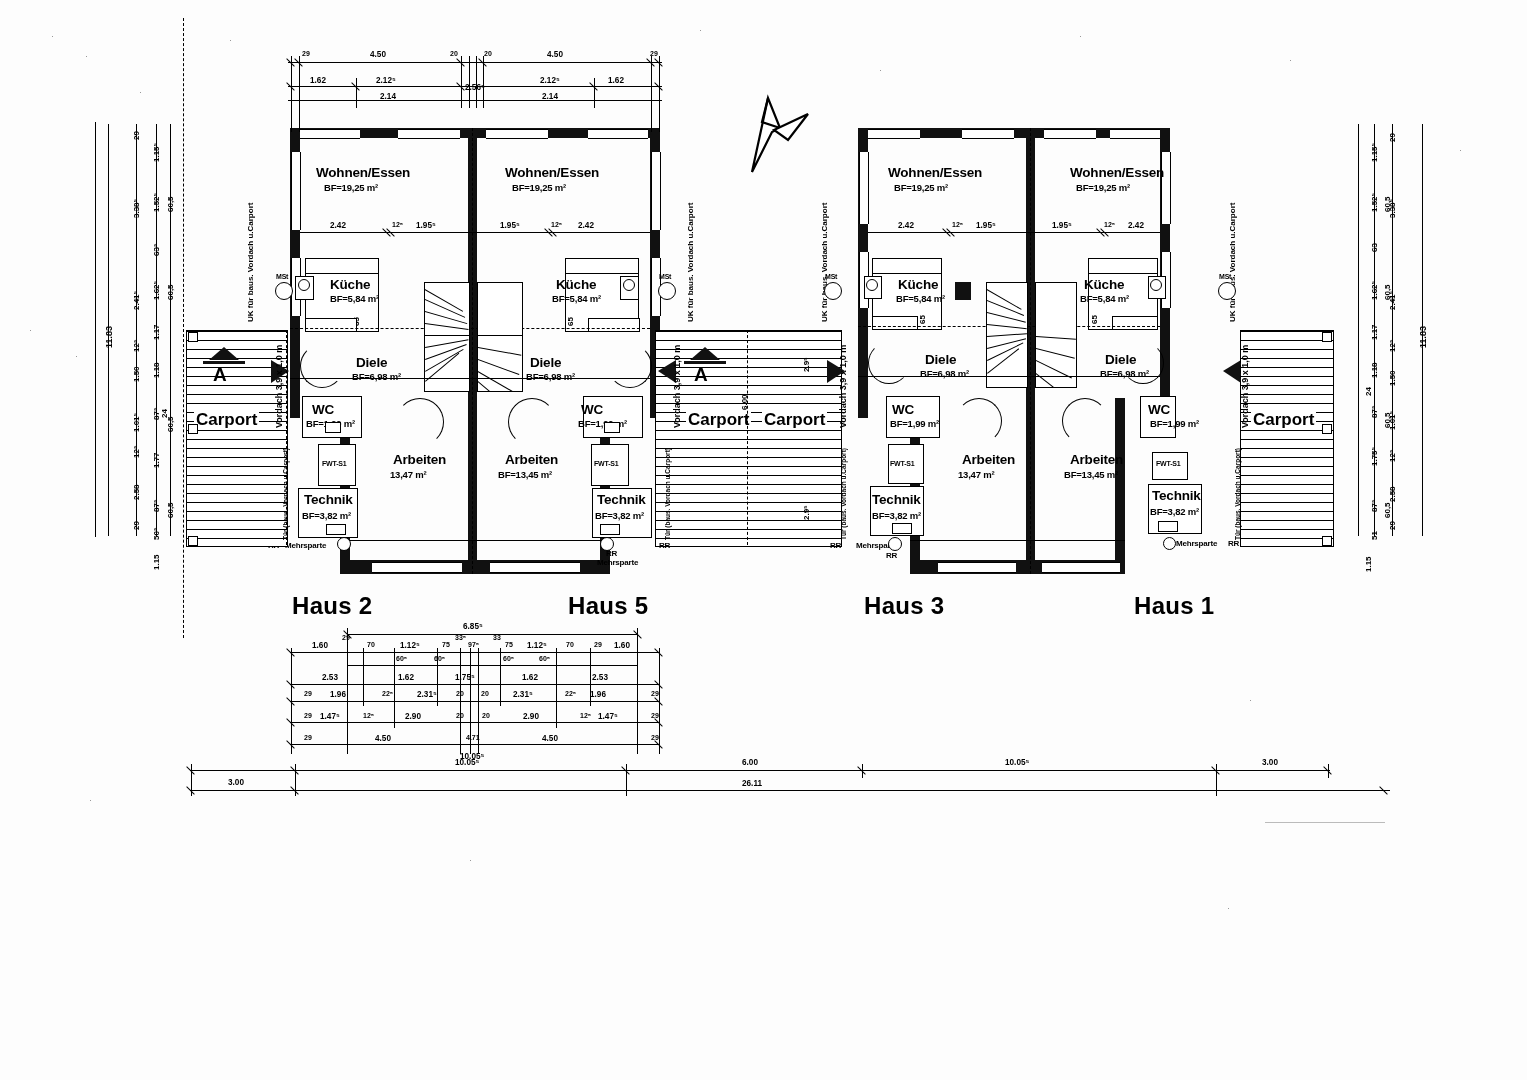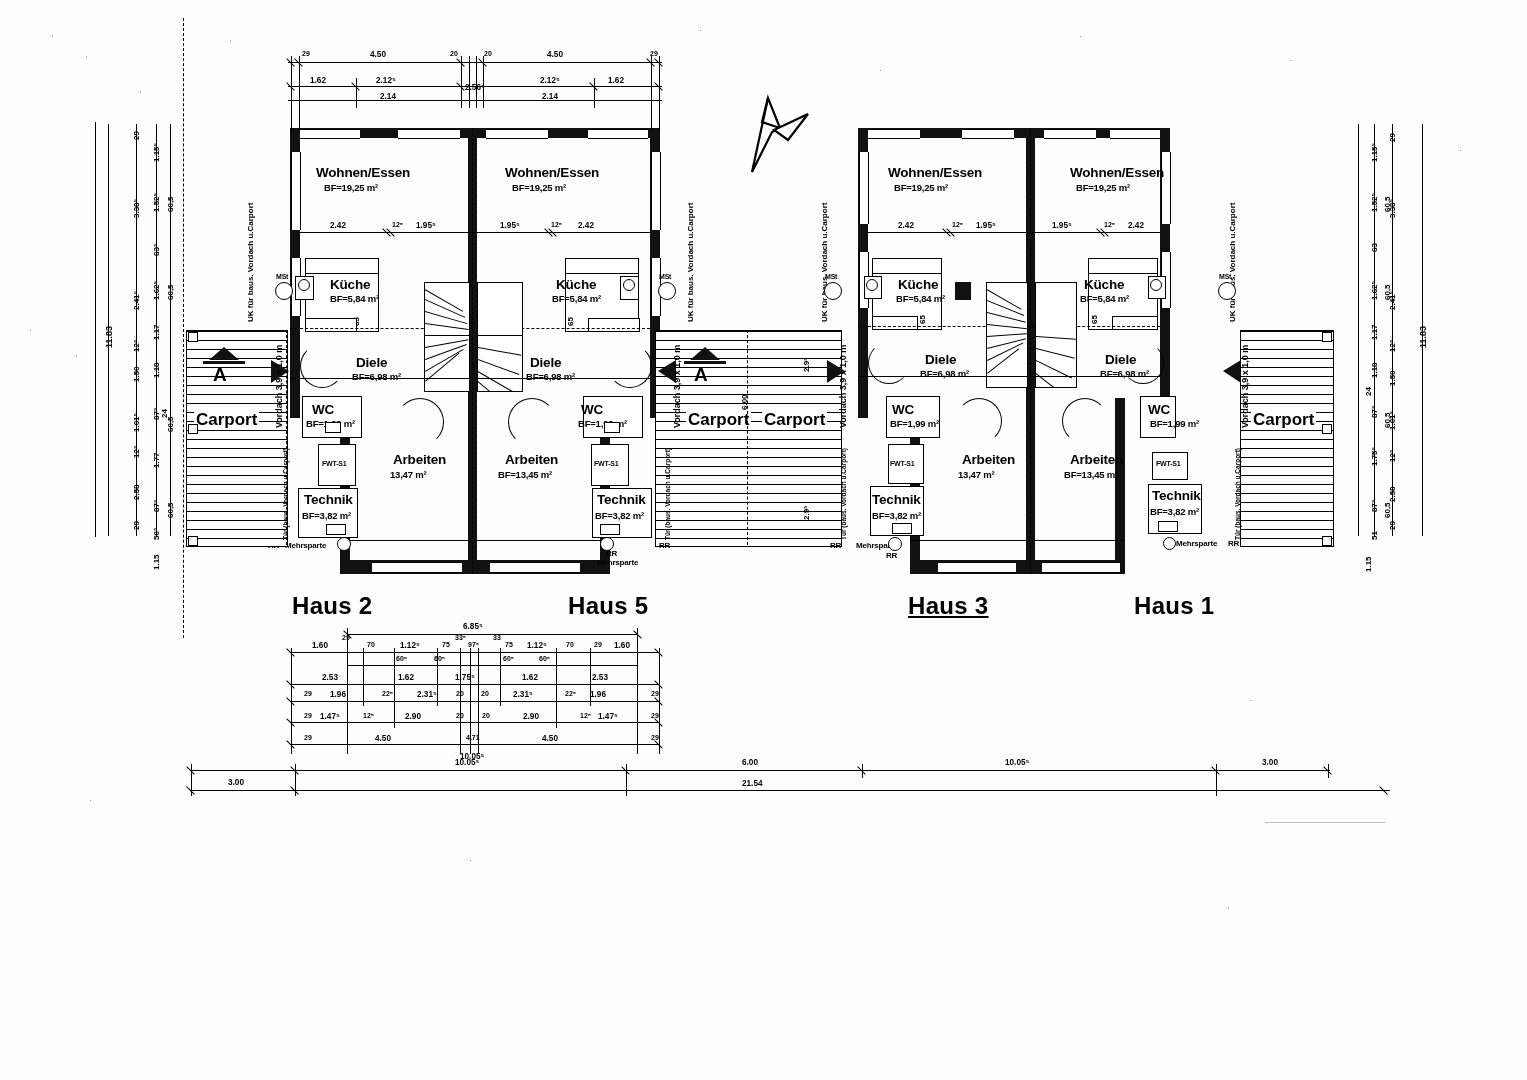--- a/index.html
+++ b/index.html
@@ -371,21 +371,21 @@
   <div class="vtxt" style="left:1234px;top:540px;font-size:6.5px;">Tür (baus. Vordach u.Carport)</div>
   <div class="circ" style="left:1218px;top:282px;width:16px;height:16px;"></div>
   <div class="lbl tiny" style="left:1219px;top:273px;">MSt</div>
   <div class="dashv" style="left:1240px;top:330px;height:215px;"></div>
   <div class="sq" style="left:1322px;top:332px;width:8px;height:8px;"></div>
   <div class="sq" style="left:1322px;top:424px;width:8px;height:8px;"></div>
   <div class="sq" style="left:1322px;top:536px;width:8px;height:8px;"></div>
 
   <div class="haus" style="left:292px;top:592px;">Haus 2</div>
   <div class="haus" style="left:568px;top:592px;">Haus 5</div>
-  <div class="haus" style="left:908px;top:592px;text-decoration:underline;">Haus 3</div>
+  <div class="haus" style="left:864px;top:592px;">Haus 3</div>
   <div class="haus" style="left:1134px;top:592px;">Haus 1</div>
 
   <div class="dimline" style="left:288px;top:62px;width:374px;"></div>
   <div class="dimline" style="left:288px;top:86px;width:374px;"></div>
   <div class="dimline" style="left:288px;top:100px;width:374px;"></div>
   <div class="ext" style="left:291px;top:56px;height:76px;"></div>
   <div class="ext" style="left:299px;top:56px;height:76px;"></div>
   <div class="ext" style="left:356px;top:78px;height:30px;"></div>
   <div class="ext" style="left:461px;top:56px;height:52px;"></div>
   <div class="ext" style="left:469px;top:56px;height:52px;"></div>
@@ -594,21 +594,21 @@
   <div class="tick" style="left:1327px;top:765px;"></div>
   <div class="tick" style="left:190px;top:785px;"></div>
   <div class="tick" style="left:294px;top:785px;"></div>
   <div class="tick" style="left:1383px;top:785px;"></div>
 
   <div class="dimtxt" style="left:228px;top:778px;">3.00</div>
   <div class="dimtxt" style="left:455px;top:758px;">10.05⁵</div>
   <div class="dimtxt" style="left:742px;top:758px;">6.00</div>
   <div class="dimtxt" style="left:1005px;top:758px;">10.05⁵</div>
   <div class="dimtxt" style="left:1262px;top:758px;">3.00</div>
-  <div class="dimtxt" style="left:742px;top:779px;">21.54</div>
+  <div class="dimtxt" style="left:742px;top:779px;">26.11</div>
   <div class="dimline" style="left:1265px;top:822px;width:120px;background:#bbb;"></div>
 
   <div class="speck" style="left:52px;top:36px;"></div>
   <div class="speck" style="left:86px;top:56px;"></div>
   <div class="speck" style="left:140px;top:92px;"></div>
   <div class="speck" style="left:230px;top:40px;"></div>
   <div class="speck" style="left:700px;top:30px;"></div>
   <div class="speck" style="left:880px;top:70px;"></div>
   <div class="speck" style="left:1080px;top:36px;"></div>
   <div class="speck" style="left:1290px;top:60px;"></div>

